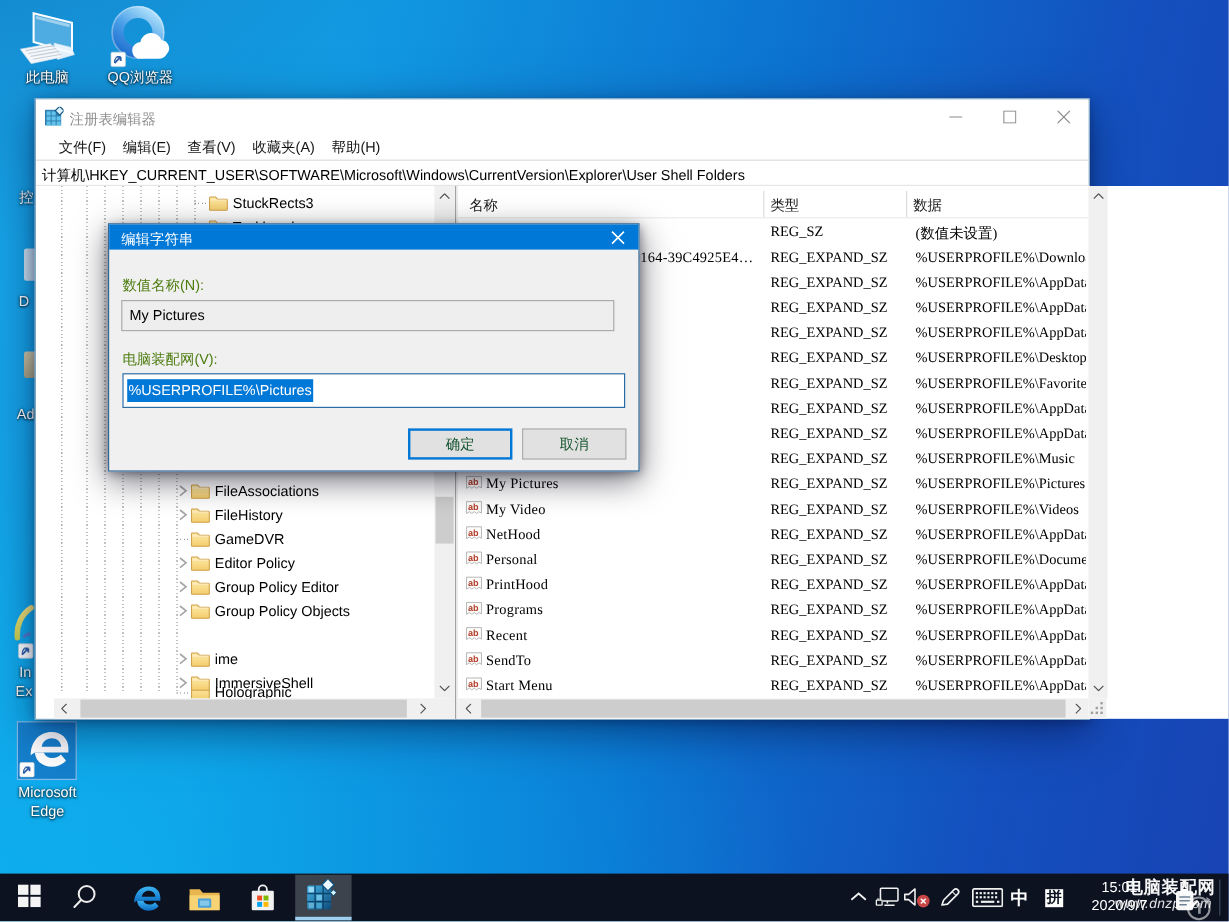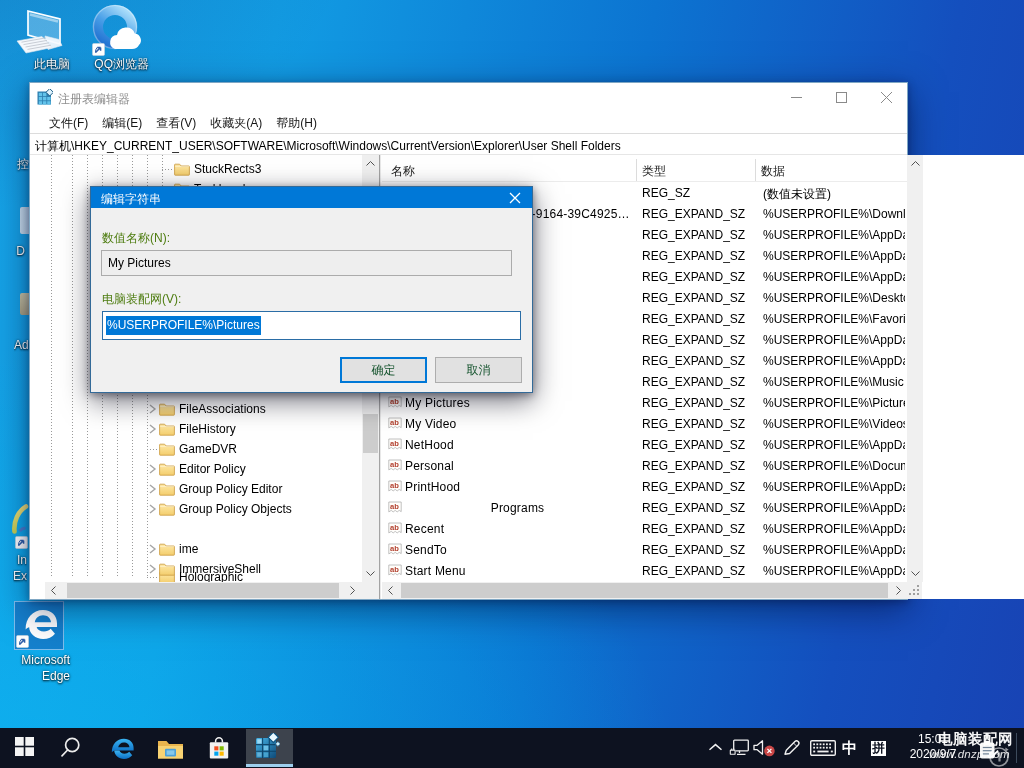--- a/index.html
+++ b/index.html
@@ -7,21 +7,21 @@
 #screen { position:relative; width:1024px; height:768px; overflow:hidden;
   font-family:"Liberation Sans",sans-serif; font-size:12px; color:#000;
   background:
     radial-gradient(640px 440px at -9% -12%, rgba(18,40,115,0.30) 0%, rgba(18,40,115,0) 70%),
     radial-gradient(920px 620px at 0% 105%, rgba(0,206,255,0.34) 0%, rgba(0,195,252,0.15) 55%, rgba(0,185,250,0) 74%),
     linear-gradient(101deg, #16a4e8 0%, #129ce3 24%, #0c74d1 56%, #144fbe 82%, #1843b4 100%);
 }
 .abs { position:absolute; }
 
 
-.dicon-label { position:absolute; color:#fff; text-align:right;
+.dicon-label { position:absolute; color:#fff; text-align:center;
   text-shadow:0 1px 2px rgba(0,0,0,0.85), 0 0 3px rgba(0,0,0,0.55); line-height:14px; }
 .edge-select { position:absolute; left:14px; top:601px; width:50px; height:49px;
   background:rgba(25,98,182,0.58); border:1px solid rgba(200,230,255,0.6); }
 
 
 #regwin { position:absolute; left:29px; top:82px; width:879px; height:518px;
   background:#fff; border:1px solid #7fa7c4;
   box-shadow:0 10px 34px rgba(0,10,50,0.5), 0 2px 8px rgba(0,10,50,0.35); }
 #titlebar { position:absolute; left:0; top:0; width:100%; height:29px; background:#fff; }
 #win-title { position:absolute; left:28px; top:8px; color:#8f8f8f; }
@@ -40,21 +40,21 @@
   background-image:repeating-linear-gradient(to bottom, #9a9a9a 0 1px, transparent 1px 3px); }
 .tree-row { position:absolute; height:20px; line-height:20px; white-space:nowrap; }
 .tree-exp { position:absolute; width:16px; height:20px; }
 .tree-folder { position:absolute; width:16px; height:20px; }
 .tree-label { position:absolute; white-space:nowrap; color:#000; }
 .tree-conn { position:absolute; height:1px;
   background-image:repeating-linear-gradient(to right, #9a9a9a 0 1px, transparent 1px 3px); }
 #pane-divider { position:absolute; left:334px; top:0; width:2px; height:444px; background:#a3a3a3;
   border-right:1px solid #e8e8e8; }
 
-#list-pane { position:absolute; left:337px; top:0; width:525px; height:427px; overflow:hidden; background:#fff; }
+#list-pane { position:absolute; left:337px; top:0; width:525px; height:427px; overflow:hidden; background:#fff;font-family:Liberation Serif, serif; }
 #list-header { position:absolute; left:0; top:3px; width:525px; height:24px; border-bottom:1px solid #ececec; }
 .hdr-cell { position:absolute; top:5px; color:#1a1a1a; }
 .hdr-sep { position:absolute; top:1px; width:1px; height:22px; background:#dcdcdc; }
 .list-row { position:absolute; left:0; width:525px; height:21px; }
 .lr-icon { position:absolute; left:6px; top:3px; }
 .lr-name { position:absolute; left:23px; top:3px; width:225px; white-space:nowrap;
   overflow:hidden; text-overflow:ellipsis; color:#000; letter-spacing:0.2px; }
 .lr-type { position:absolute; left:260px; top:3px; white-space:nowrap; color:#000; }
 .lr-data { position:absolute; left:381px; top:3px; width:142px; white-space:nowrap; overflow:hidden; color:#000; }
 
@@ -396,21 +396,21 @@
               <span class="lr-data">%USERPROFILE%\Documents</span>
             </div>
             <div class="list-row" style="top: 322px;">
               <span class="lr-icon"><svg width="14" height="14">
                   <use href="#svg-ab"></use>
                 </svg></span>
               <span class="lr-name">PrintHood</span>
               <span class="lr-type">REG_EXPAND_SZ</span>
               <span class="lr-data">%USERPROFILE%\AppData\Roaming\Microsoft\Windows\Printer Shortcuts</span>
             </div>
-            <div class="list-row" style="top: 343px; text-align: center;">
+            <div class="list-row" style="top: 343px;">
               <span class="lr-icon"><svg width="14" height="14">
                   <use href="#svg-ab"></use>
                 </svg></span>
               <span class="lr-name">Programs</span>
               <span class="lr-type">REG_EXPAND_SZ</span>
               <span class="lr-data">%USERPROFILE%\AppData\Roaming\Microsoft\Windows\Start Menu\Programs</span>
             </div>
             <div class="list-row" style="top: 364px;">
               <span class="lr-icon"><svg width="14" height="14">
                   <use href="#svg-ab"></use>

